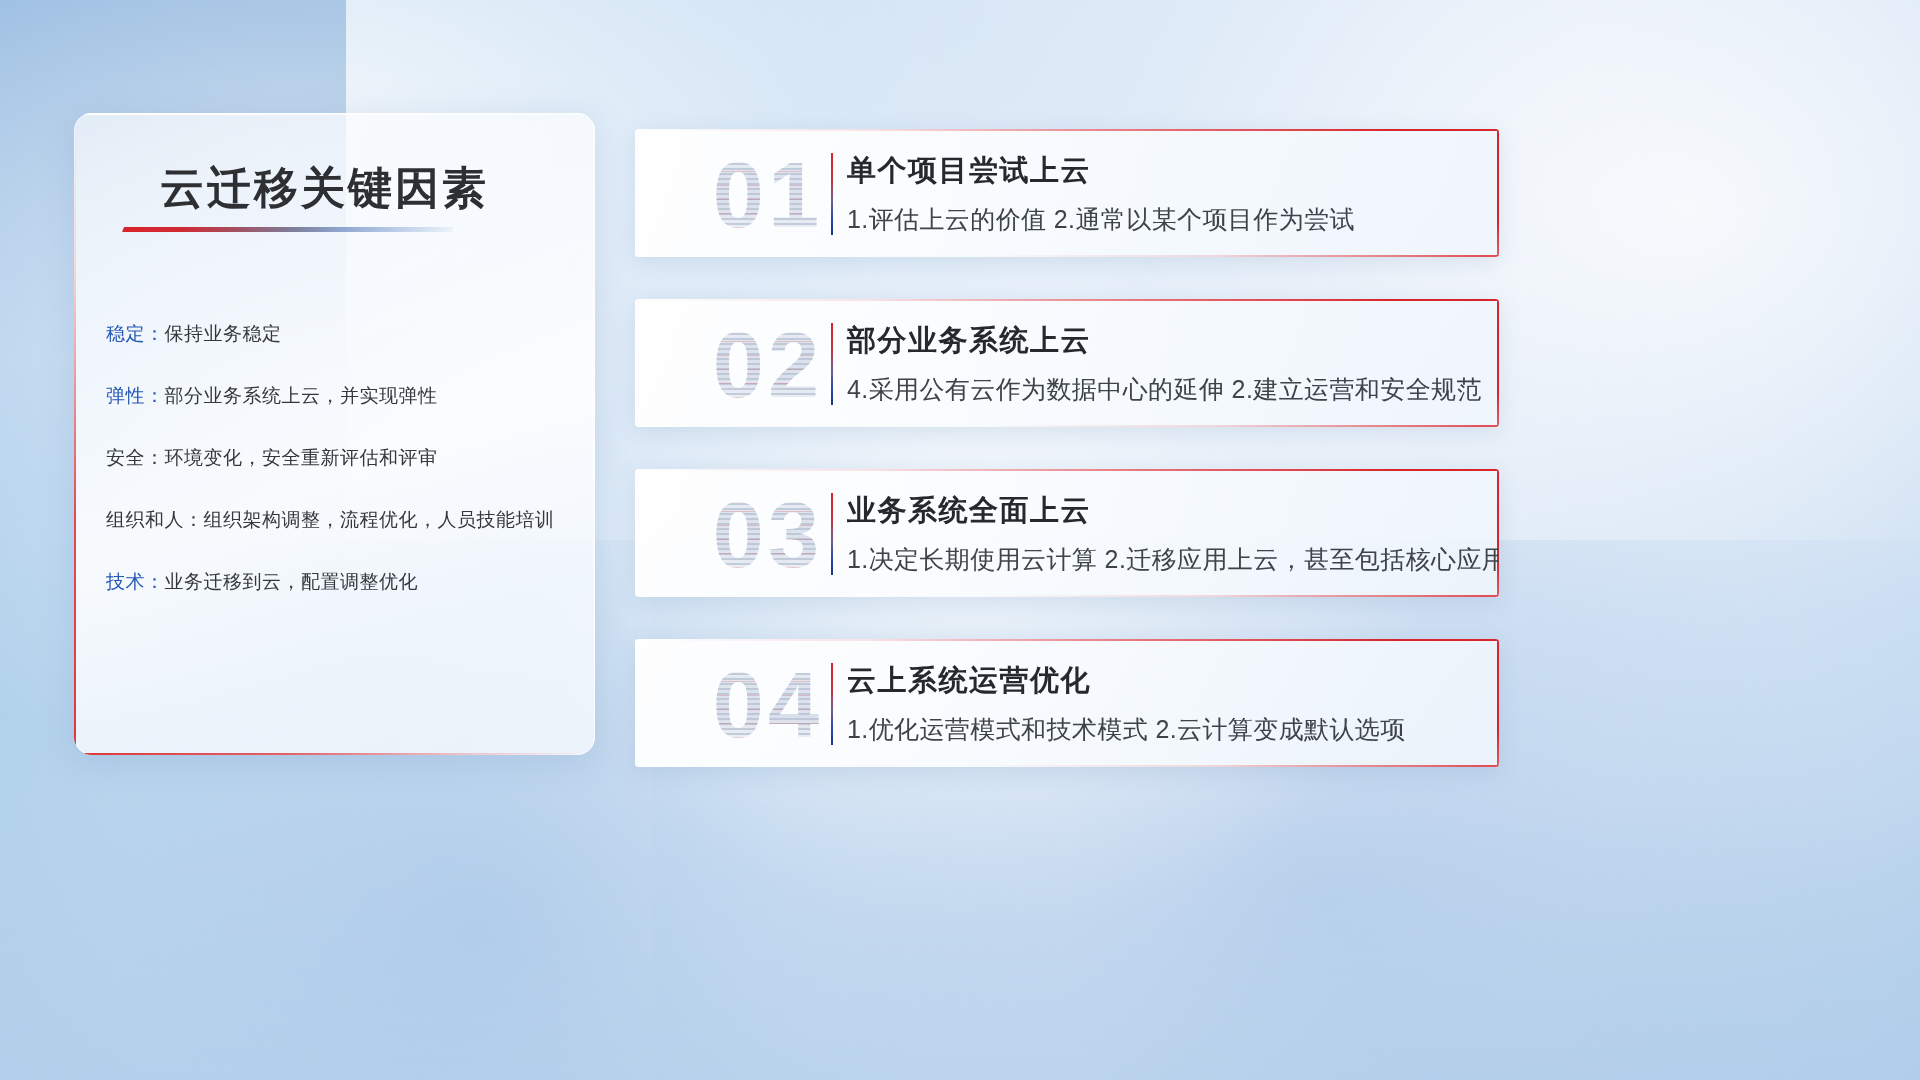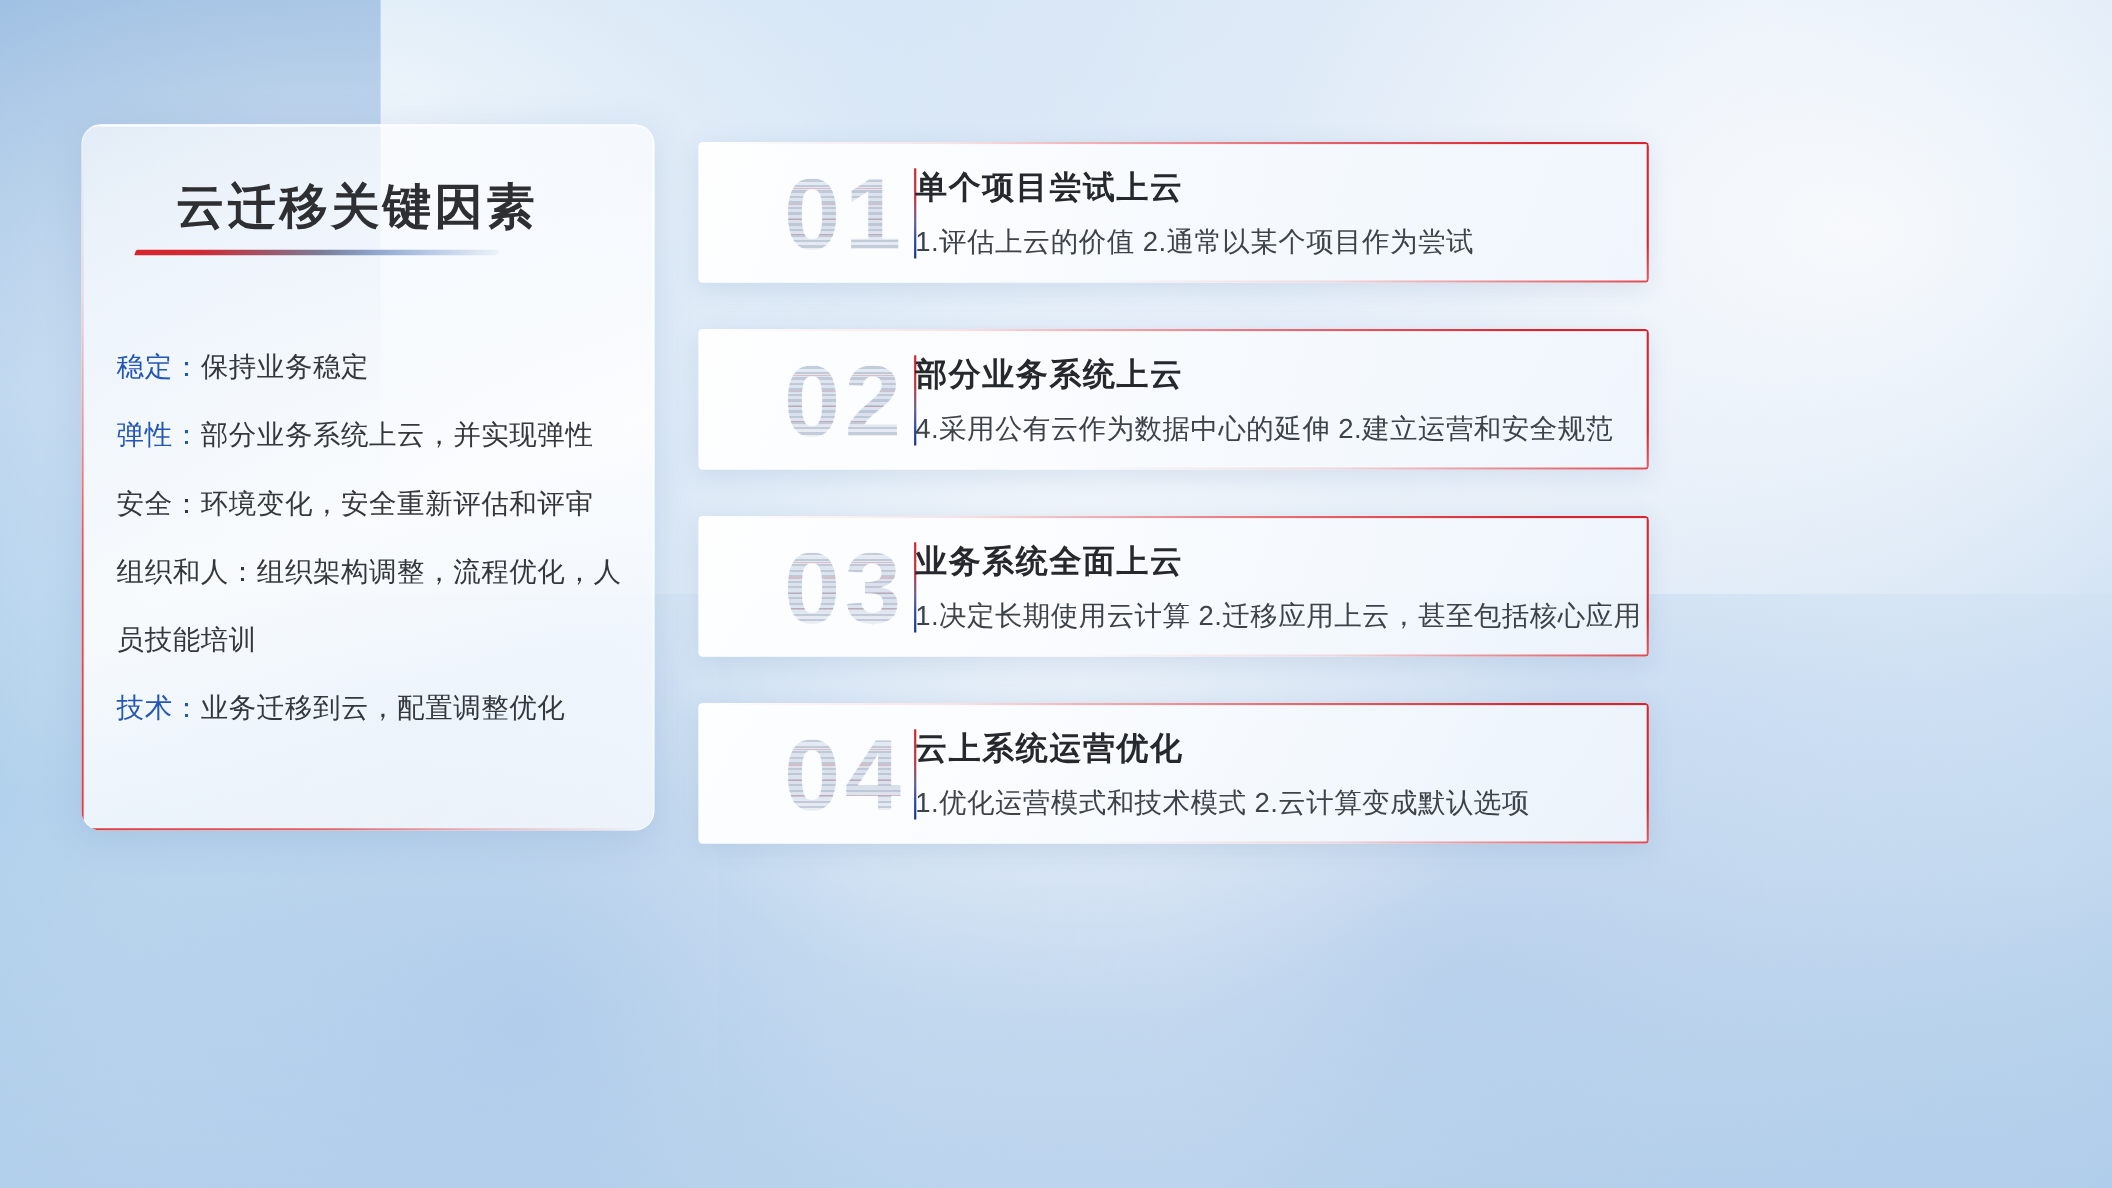--- a/index.html
+++ b/index.html
@@ -89,21 +89,21 @@
     position:absolute; left:49px; top:114px; width:330px; height:5px;
     background:linear-gradient(90deg, #d8242c 0%, #cf2a33 18%, #9a5a6e 38%, #7b7f9b 52%, #8fa6ce 66%, #b9cbe6 82%, rgba(214,228,244,.35) 100%);
     border-radius:1px;
     transform:skewX(-22deg);
   }
 
   .panel-list {
     position:absolute; left:32px; right:26px; top:190px;
   }
   .panel-row {
-    font-size:25px; line-height:62px; white-space:nowrap;
+    font-size:19px; line-height:62px; white-space:nowrap;
     color:#34373c; letter-spacing:.5px;
   }
   .panel-row .lbl { color:#34373c; }
   .panel-row .lbl.blue { color:#2457b4; }
   .panel-row.wrap { white-space:normal; line-height:62px; }
 
   
   #cards { position:absolute; left:635px; top:113px; width:1230px; z-index:3;margin-top:16px; }
   .card {
     position:relative; width:864px; height:128px;
@@ -173,21 +173,21 @@
   .card-title {
     position:absolute; left:196px; top:22px;
     font-size:29px; font-weight:bold; color:#25282d; letter-spacing:1.5px;
     white-space:nowrap;
   }
   .card-sub {
     position:absolute; left:196px; top:74px;
     font-size:25px; color:#3e434a; letter-spacing:.4px;
     white-space:nowrap;
   }
-  .card-title, .card-sub { padding-left:1px; }
+  .card-title, .card-sub { padding-left:16px; }
 </style>
 </head>
 <body>
 
 <div id="bg">
   <div class="bg-base"></div>
   <div class="bg-g1"></div>
   <div class="bg-g2"></div>
   <div class="bg-g3"></div>
   <div class="bg-g4"></div>

